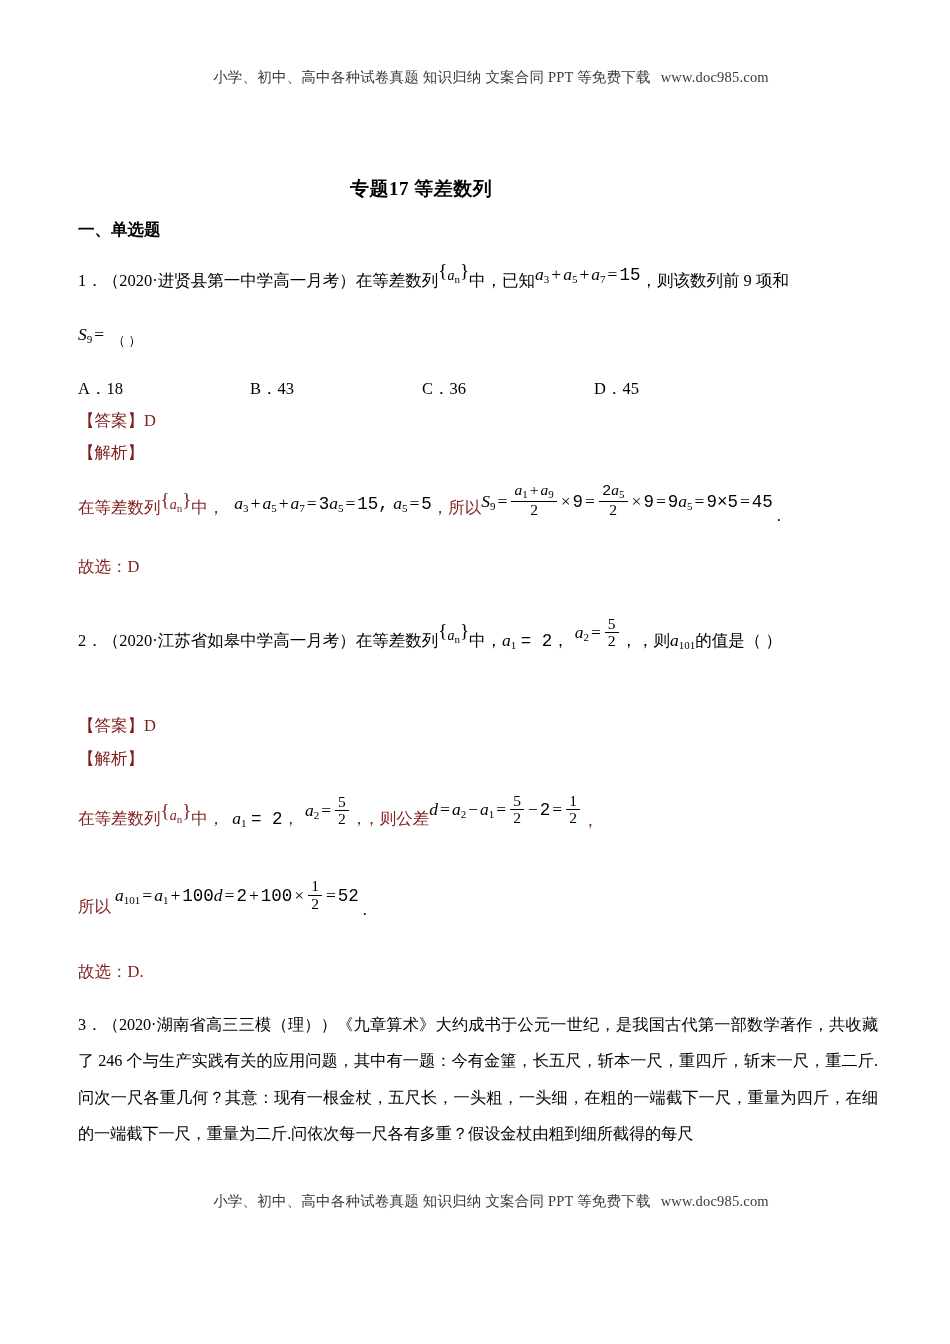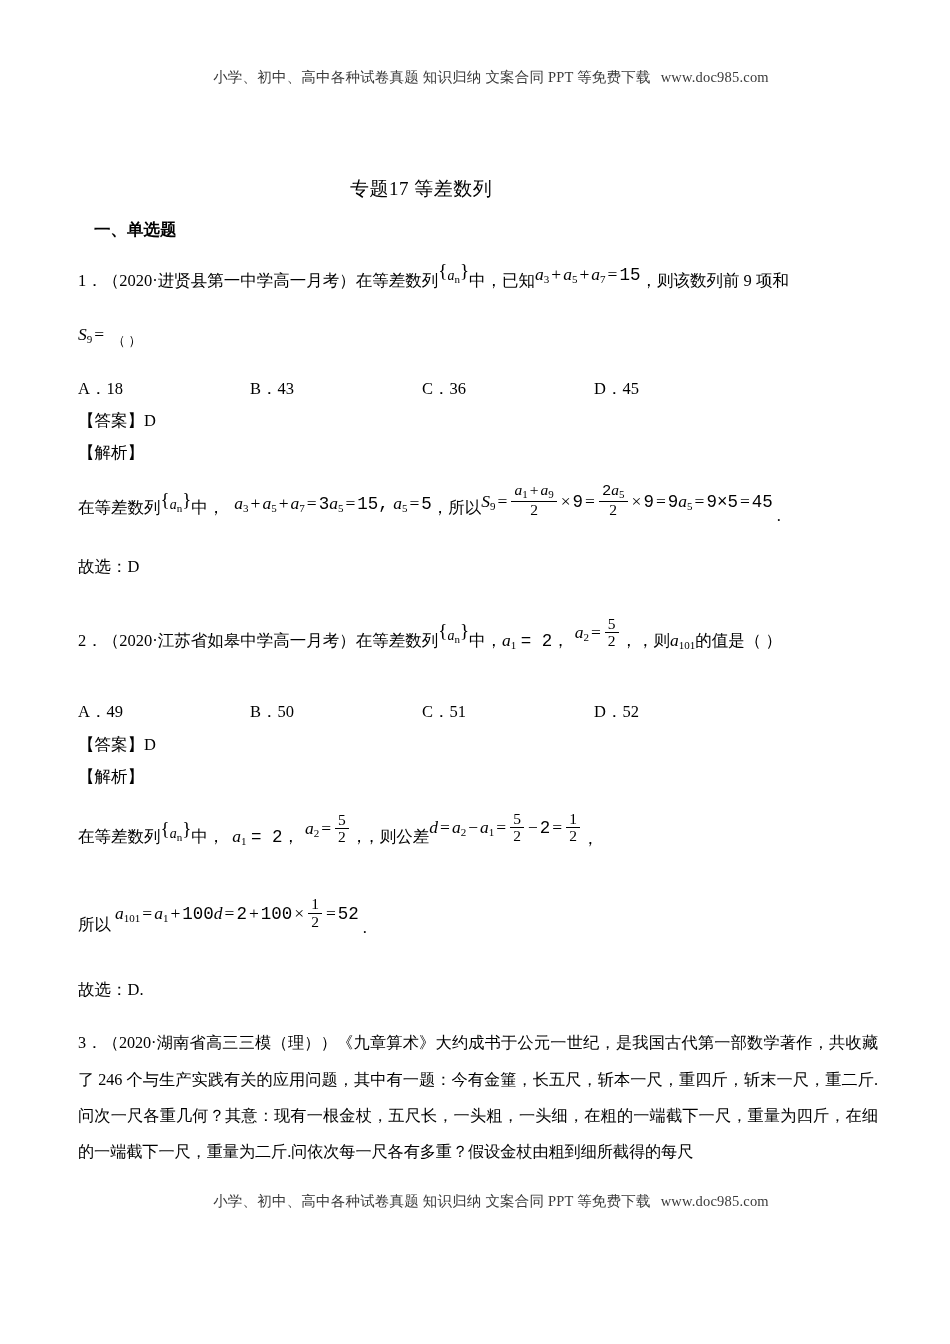--- a/index.html
+++ b/index.html
@@ -37,47 +37,47 @@
     font-family: "Liberation Serif", serif;
     margin-left: 10px;
   }
 
   .title {
     position: absolute;
     left: 0; top: 176px;
     width: 842px;
     text-align: center;
     font-size: 19px;
-    font-weight: normal;
+    font-weight: bold;
     letter-spacing: 0.5px;
   }
 
   .section-head {
     position: absolute;
-    left: 94px;
+    left: 78px;
     top: 219px;
     font-size: 16.5px;
     font-weight: bold;
   }
 
   .body-wrap {
     position: absolute;
     left: 78px;
     top: 258px;
     width: 800px;
   }
 
   .line {
     position: relative;
     font-size: 16.5px;
     line-height: 1.1;
     white-space: nowrap;
   }
 
-  .red { color: #000000; }
+  .red { color: #7f1d1d; }
   .blackmath { color: #000; }
 
   
   .m {
     font-family: "Liberation Serif", "DejaVu Serif", serif;
     font-style: italic;
     font-size: 17.5px;
   }
   .mn { font-style: normal; font-family: Liberation Mono, monospace; }
   .sub {
@@ -208,23 +208,20 @@
     <div class="spacer-l"></div>
     <div style="height:8px"></div>
 
     <div class="line tallline">
       <span class="q-num">2．</span><span>（2020·江苏省如皋中学高一月考）</span><span>在等差数列</span><span class="m raise"><span class="setbr">{</span><span class="setinner">a<span class="sub">n</span></span><span class="setbr">}</span></span><span>中，</span><span class="m">a<span class="sub">1</span>&nbsp;<span class="mn">= 2</span></span><span>，</span><span class="m" style="position:relative;top:-8px;margin-left:6px;">a<span class="sub">2</span><span class="op">=</span><span class="frac"><span class="num">5</span><span class="den">2</span></span></span><span>，</span><span>，则</span><span class="m">a<span class="sub">101</span></span><span>的值是（    ）</span>
     </div>
 
     <div class="spacer-l"></div>
     <div style="height:10px"></div>
 
-    <div class="line opts">
-      <span class="o o1">A．49</span><span class="o o2">B．50</span><span class="o o3">C．51</span><span class="o">D．52</span>
-    </div>
 
     <div class="spacer-s"></div>
 
     <div class="line red">
       <span>【答案】</span><span>D</span>
     </div>
 
     <div class="spacer-s"></div>
 
     <div class="line red">【解析】</div>

